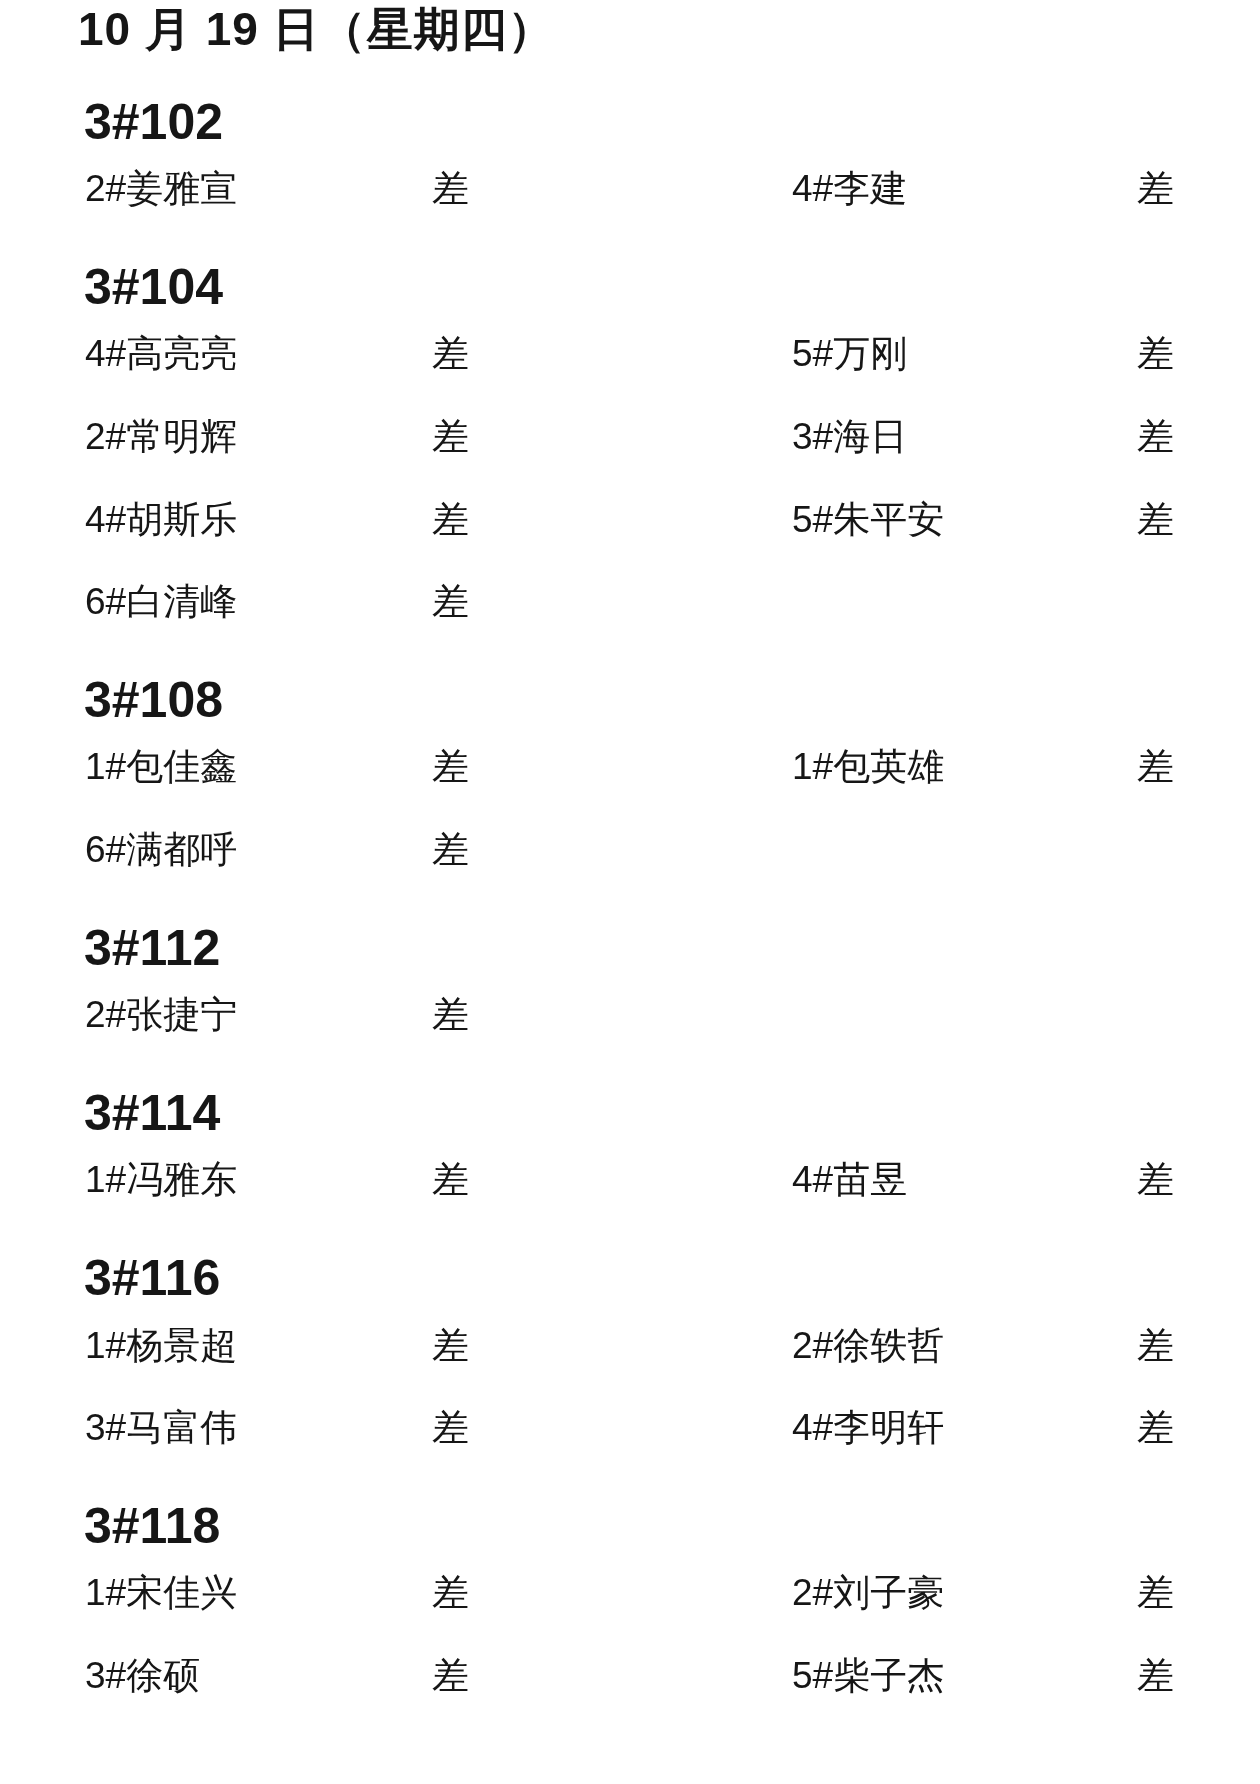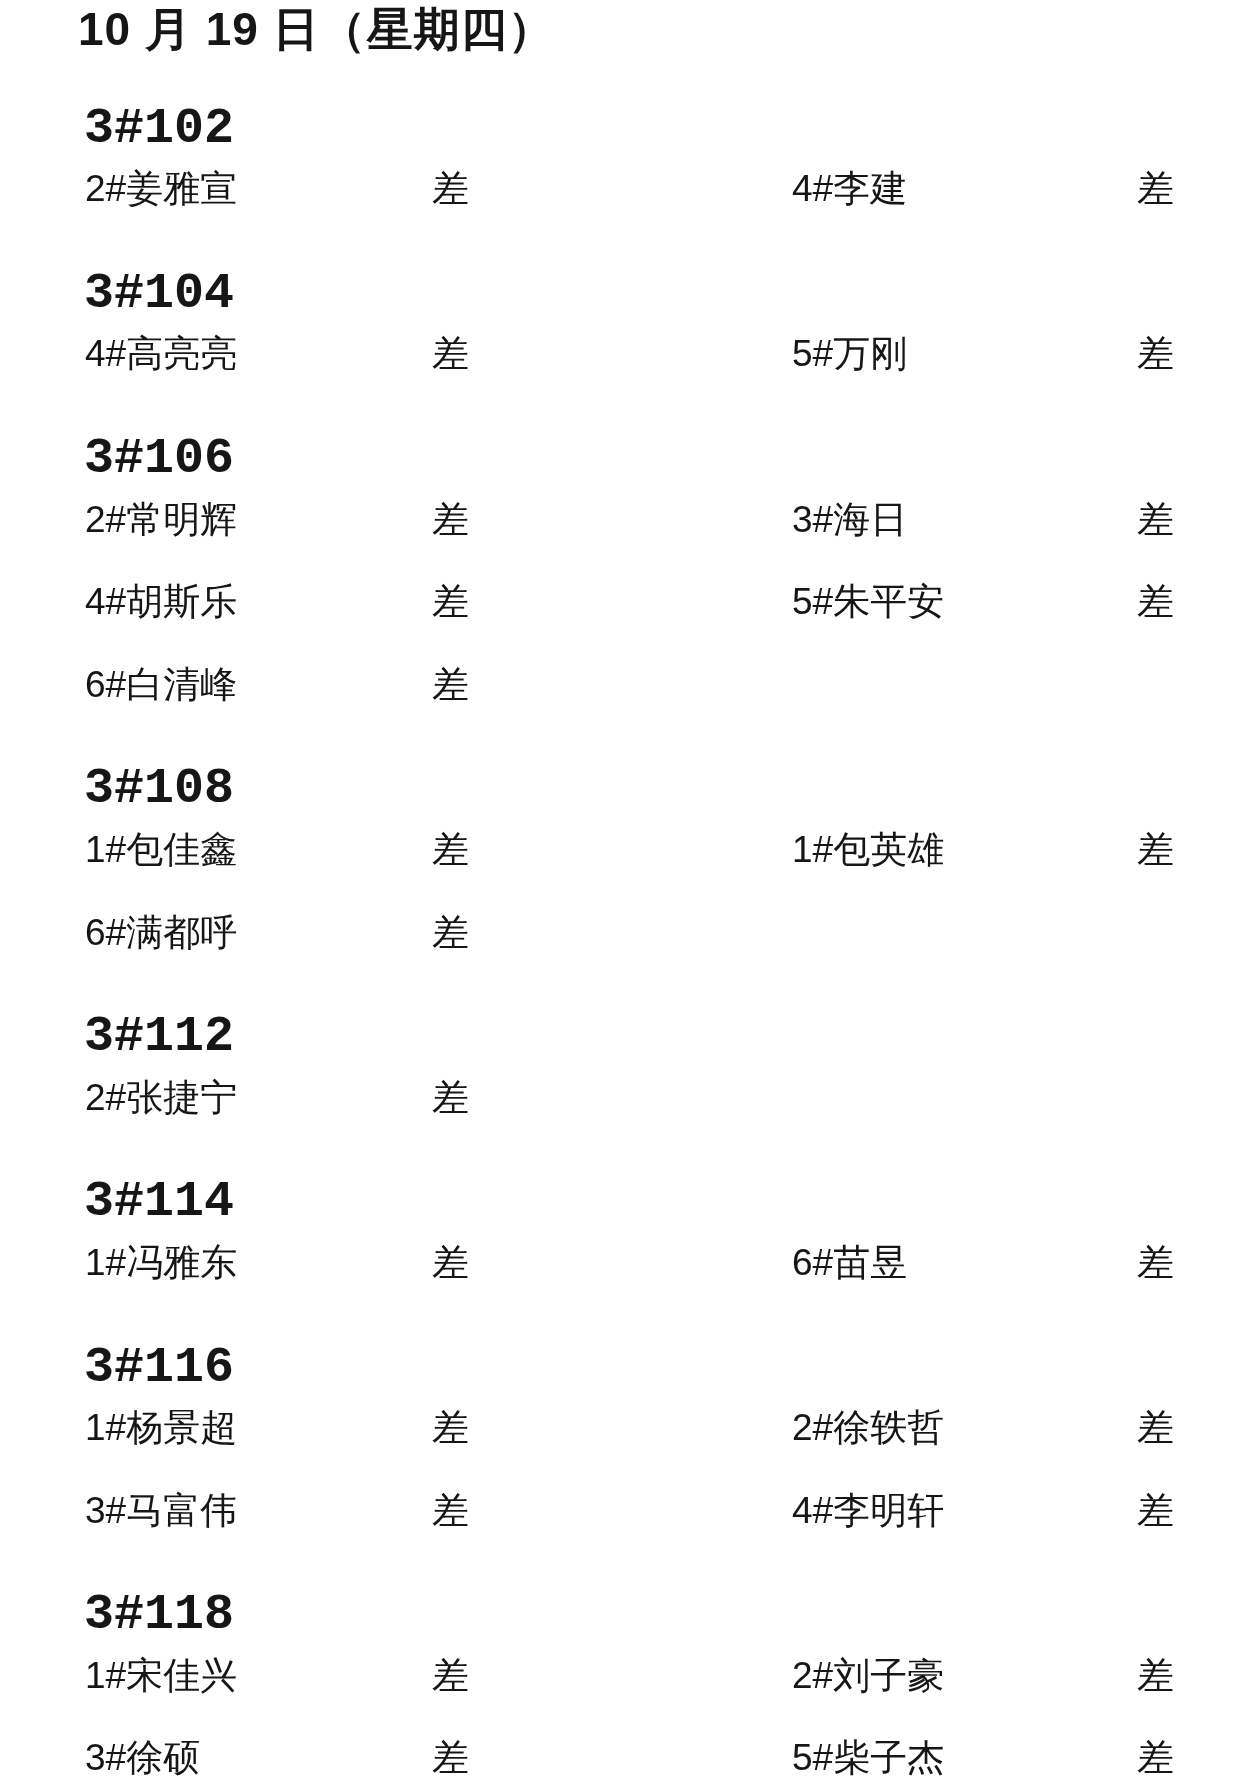--- a/index.html
+++ b/index.html
@@ -33,26 +33,25 @@
     top: 0;
     font-size: 46px;
     font-weight: 700;
     line-height: 1.05;
     letter-spacing: 1px;
     white-space: nowrap;
   }
   .room-header {
     position: absolute;
     left: 84px;
-    top: 16px;
+    top: 9px;
     font-size: 50px;
     font-weight: 700;
     line-height: 1.0;
     white-space: nowrap;
-    font-family: Liberation Mono, monospace;
   }
   .entry {
     position: absolute;
     top: 0;
     font-size: 37px;
     font-weight: 400;
     line-height: 1.05;
     white-space: nowrap;
   }
   .p-name1 { left: 85px; }
@@ -79,23 +78,20 @@
       </div>
       <div class="line">
     <span class="room-header">3#104</span>
   </div>
       <div class="line">
         <span class="entry p-name1">4#高亮亮</span>
         <span class="entry p-mark1">差</span>
         <span class="entry p-name2">5#万刚</span>
         <span class="entry p-mark2">差</span>
       </div>
-      <div class="line">
-    <span class="room-header">3#106</span>
-  </div>
       <div class="line">
         <span class="entry p-name1">2#常明辉</span>
         <span class="entry p-mark1">差</span>
         <span class="entry p-name2">3#海日</span>
         <span class="entry p-mark2">差</span>
       </div>
       <div class="line">
         <span class="entry p-name1">4#胡斯乐</span>
         <span class="entry p-mark1">差</span>
         <span class="entry p-name2">5#朱平安</span>
@@ -124,21 +120,21 @@
       <div class="line">
         <span class="entry p-name1">2#张捷宁</span>
         <span class="entry p-mark1">差</span>
       </div>
       <div class="line">
     <span class="room-header">3#114</span>
   </div>
       <div class="line">
         <span class="entry p-name1">1#冯雅东</span>
         <span class="entry p-mark1">差</span>
-        <span class="entry p-name2">6#苗昱</span>
+        <span class="entry p-name2">4#苗昱</span>
         <span class="entry p-mark2">差</span>
       </div>
       <div class="line">
     <span class="room-header">3#116</span>
   </div>
       <div class="line">
         <span class="entry p-name1">1#杨景超</span>
         <span class="entry p-mark1">差</span>
         <span class="entry p-name2">2#徐轶哲</span>
         <span class="entry p-mark2">差</span>

